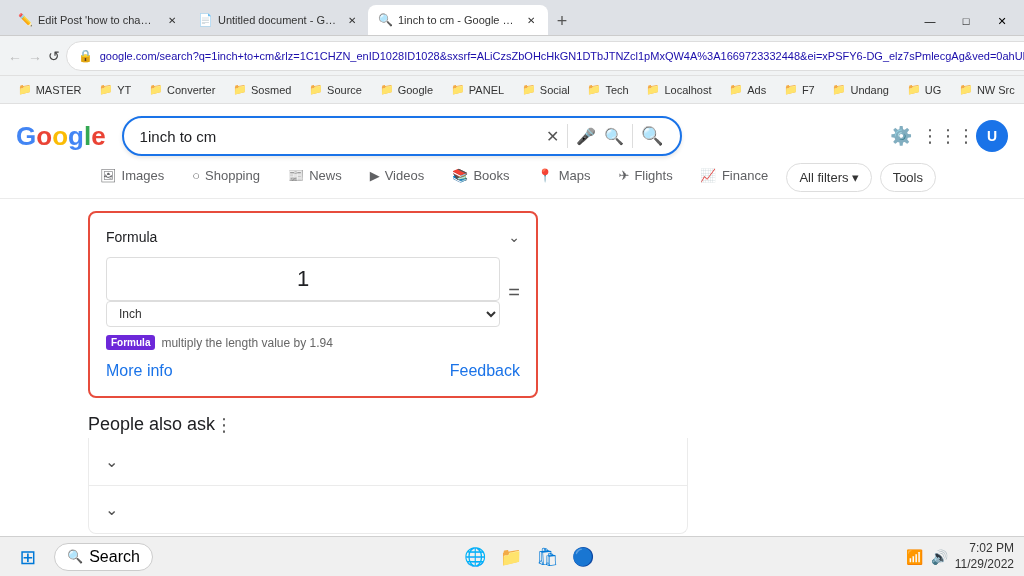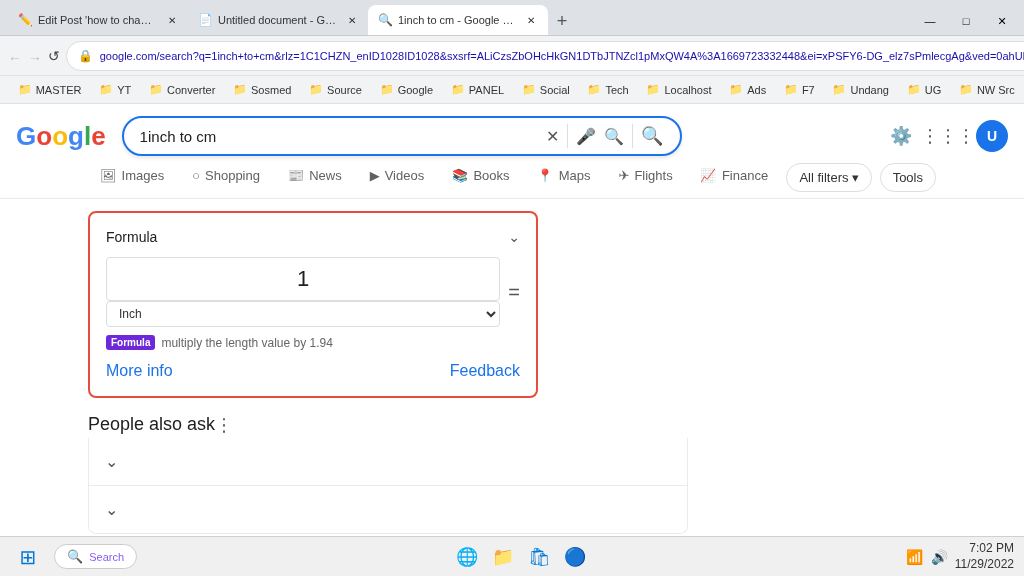--- a/index.html
+++ b/index.html
@@ -338,21 +338,21 @@
   </div>
 </div>
 
 <div class="taskbar">
   <div class="taskbar-left">
     <div class="taskbar-start">
       <span style="font-size:20px;color:#0078d7;">⊞</span>
     </div>
     <div class="taskbar-search">
       <span style="font-size:13px;color:#888;">🔍</span>
-      <span style="font-size:11px;color:#8b5cf6;text-align:right;">Search</span>
+      <span style="font-size:16px;color:#000000;text-align:right;">Search</span>
     </div>
   </div>
   <div class="taskbar-center">
     <div class="taskbar-btn" style="font-size:18px;color:#0078d7;">🌐</div>
     <div class="taskbar-btn" style="font-size:18px;color:#f0c040;">📁</div>
     <div class="taskbar-btn" style="font-size:18px;color:#0078d7;">🛍</div>
     <div class="taskbar-btn" style="font-size:18px;">🔵</div>
   </div>
   <div class="taskbar-right">
     <div class="taskbar-icons">

